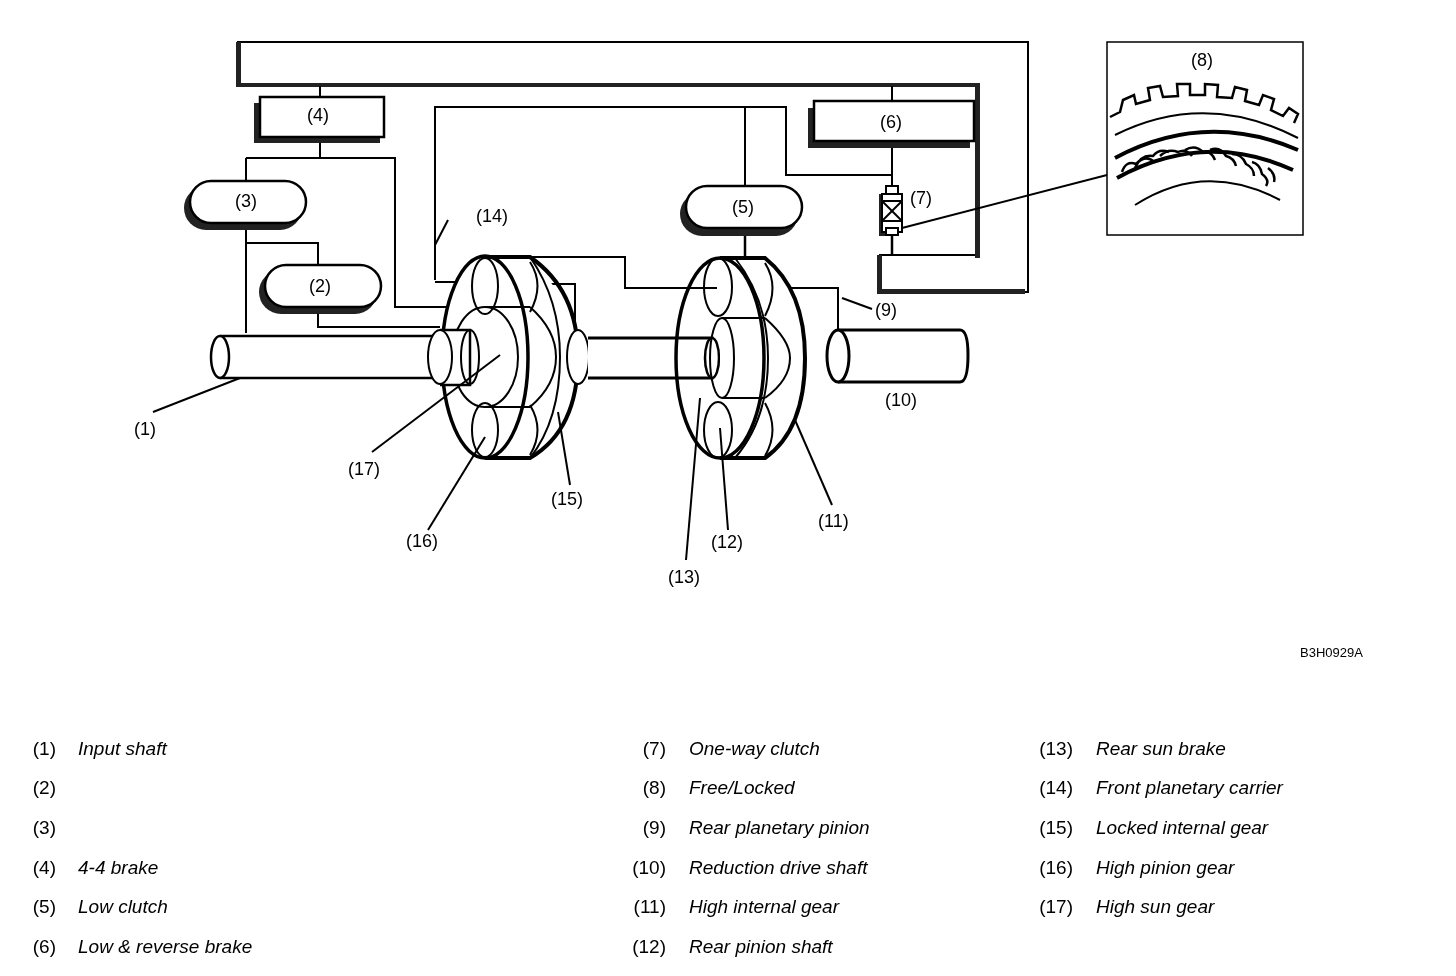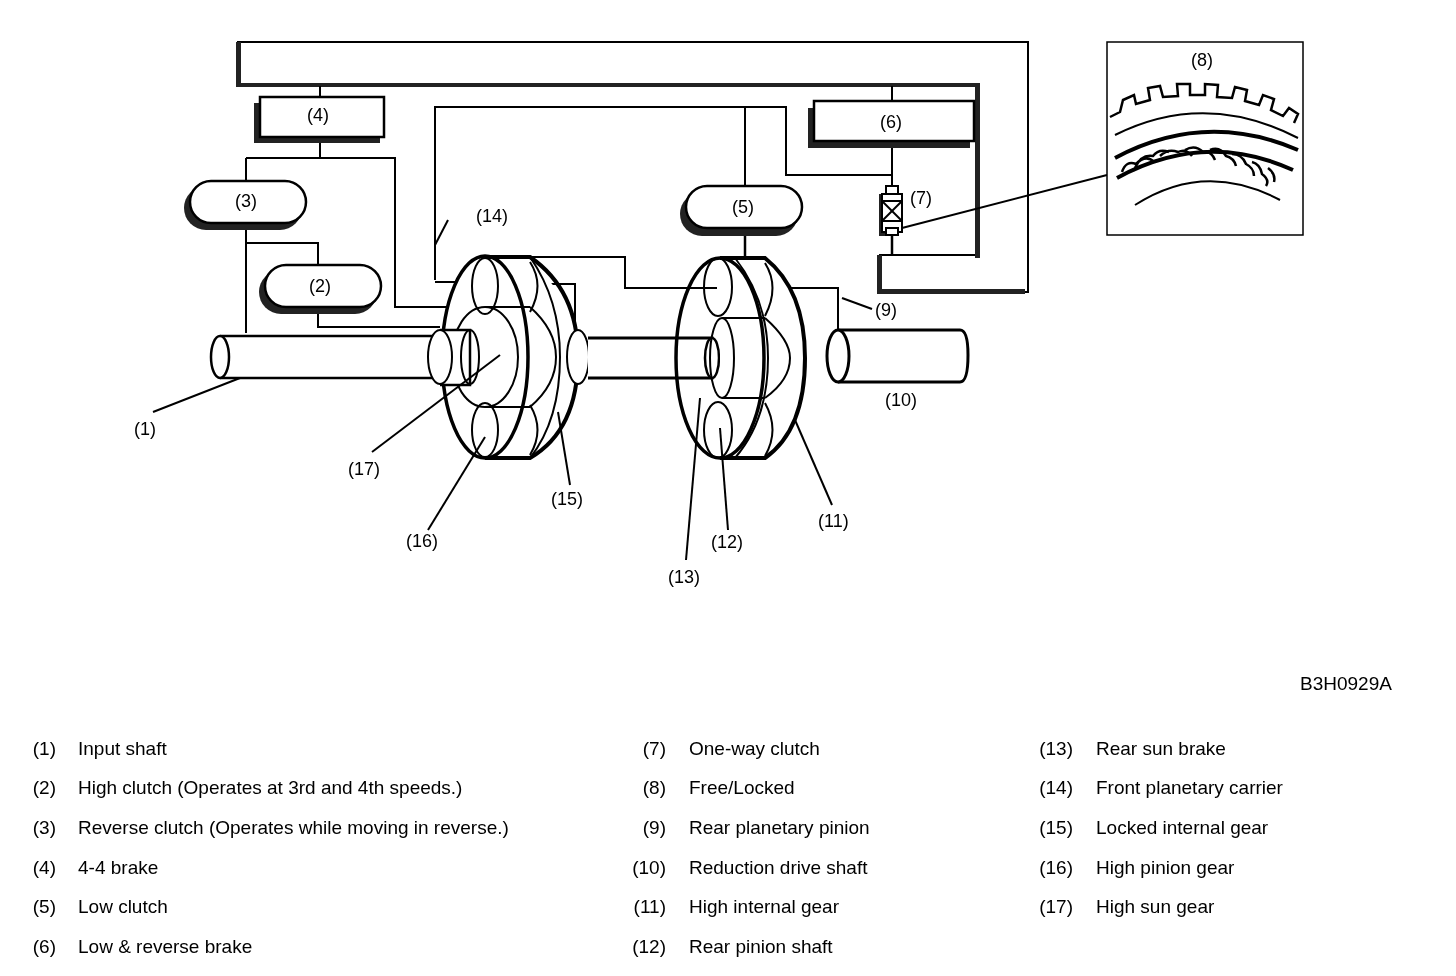--- a/index.html
+++ b/index.html
@@ -4,25 +4,25 @@
 <style>
   html, body { margin:0; padding:0; background:#ffffff; }
   body { width:1456px; height:976px; position:relative; overflow:hidden; font-family:"Liberation Sans", sans-serif; color:#000; }
   #diagram { position:absolute; left:0; top:0; width:1456px; height:700px; }
   #diagram text { font-family:"Liberation Sans", sans-serif; font-size:18px; fill:#000; }
   .thin { stroke:#000; stroke-width:2; fill:none; }
   .med { stroke:#000; stroke-width:2.5; fill:none; }
   .thick { stroke:#000; stroke-width:4; fill:none; }
   .wfill { fill:#fff; }
   .shadow { fill:#222; }
-  .fig-code { position:absolute; left:1300px; top:673px; font-size:19px; }
+  .fig-code { position:absolute; left:1300px; top:645px; font-size:13px; }
   .legend { position:absolute; top:729px; }
   .legend .row { height:39.6px; display:flex; align-items:center; font-size:19px; white-space:nowrap; }
   .legend .num { display:inline-block; text-align:right; }
-  .legend .lbl { display:inline-block; }
+  .legend .lbl { display:inline-block;font-style:italic; }
   #legend-col-1 { left:28px; }
   #legend-col-1 .num { width:28px; margin-right:22px; }
   #legend-col-2 { left:626px; }
   #legend-col-2 .num { width:40px; margin-right:23px; }
   #legend-col-3 { left:1033px; }
   #legend-col-3 .num { width:40px; margin-right:23px; }
 </style>
 </head>
 <body>
 
@@ -188,25 +188,23 @@
 
 <div class="fig-code">B3H0929A</div>
 
 <div class="legend" id="legend-col-1">
   <div class="row">
       <span class="num">(1)</span>
       <span class="lbl">Input shaft</span>
     </div>
   <div class="row">
       <span class="num">(2)</span>
-      <span class="lbl">High clutch (Operates at 3rd and 4th speeds.)</span>
     </div>
   <div class="row">
       <span class="num">(3)</span>
-      <span class="lbl">Reverse clutch (Operates while moving in reverse.)</span>
     </div>
   <div class="row">
       <span class="num">(4)</span>
       <span class="lbl">4-4 brake</span>
     </div>
   <div class="row">
       <span class="num">(5)</span>
       <span class="lbl">Low clutch</span>
     </div>
   <div class="row">

